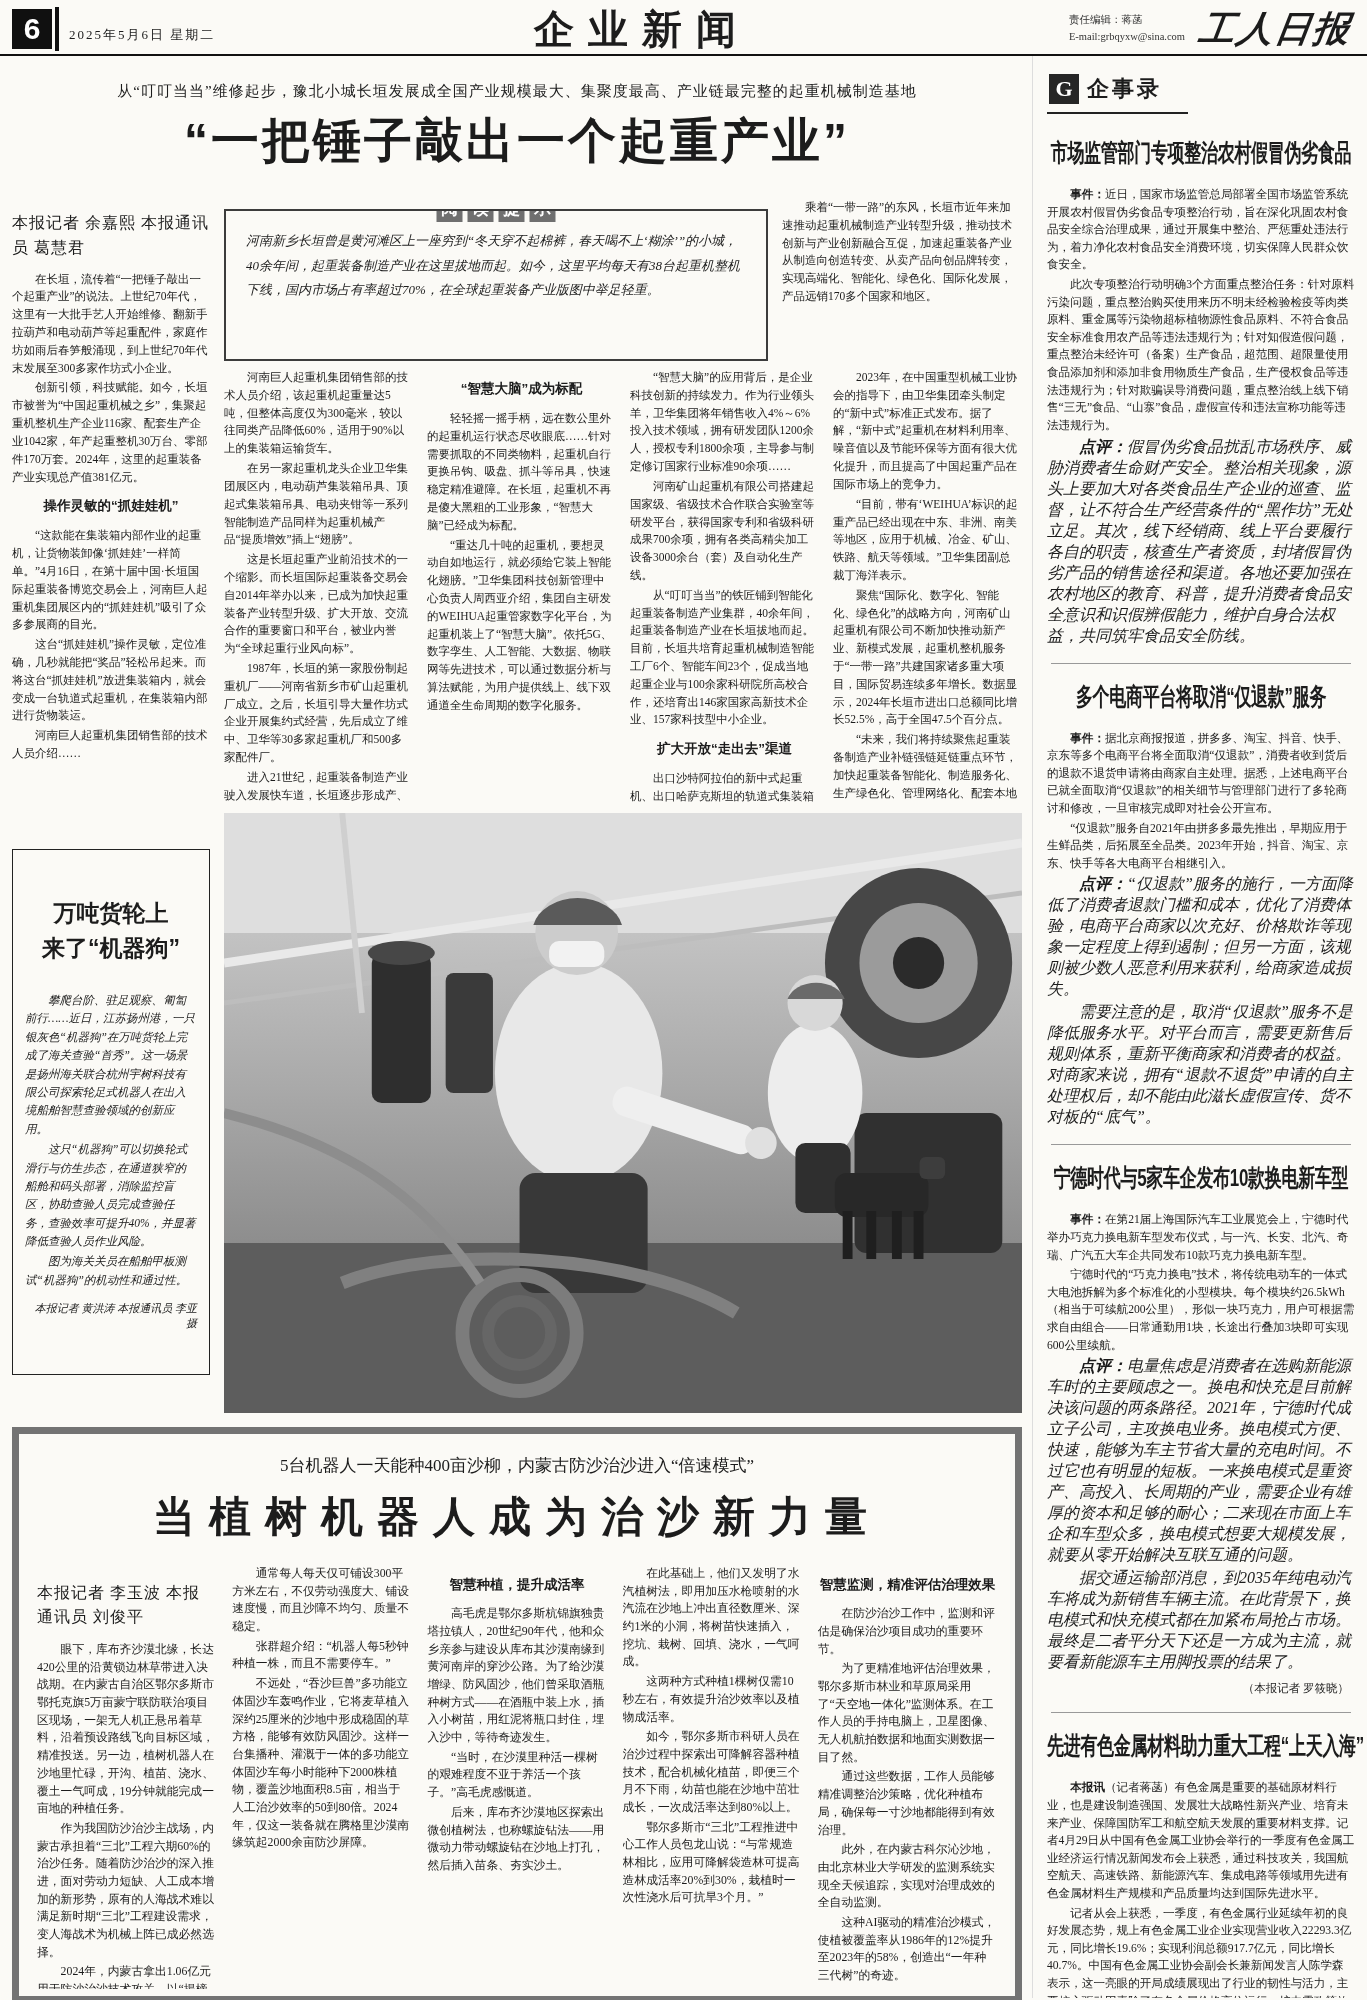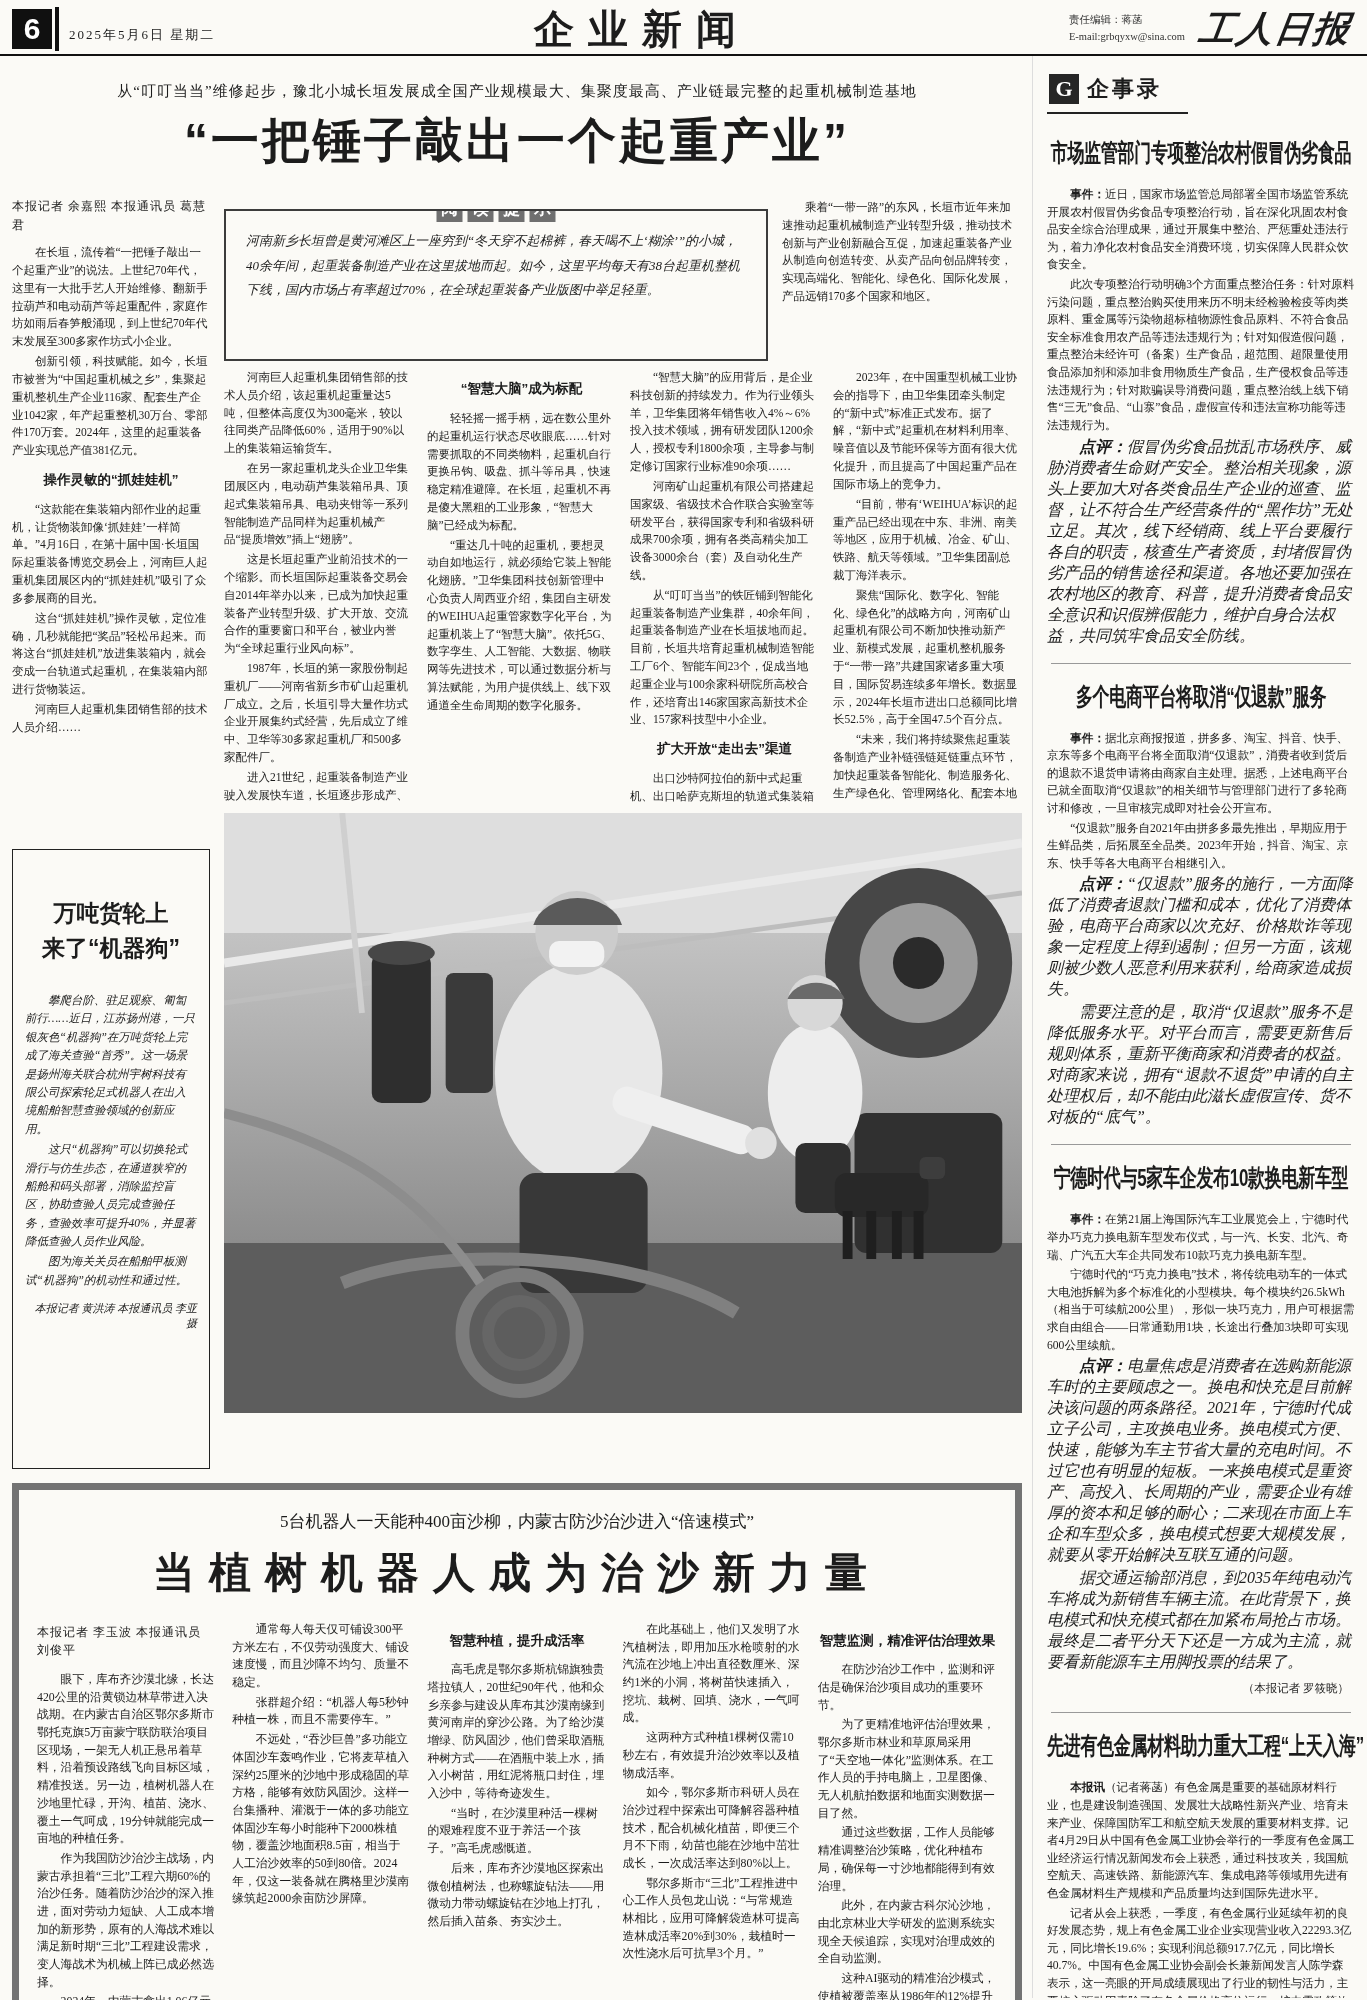--- a/index.html
+++ b/index.html
@@ -20,35 +20,35 @@
   .content { display:flex; height:1942px; }
   .left-region { width:1032px; flex:none; padding:0 10px 0 12px; }
   .sidebar { flex:1; padding:6px 12px 0 14px; border-left:1px solid #ddd; overflow:hidden; }
 
   
   .kicker { text-align:center; font-size:15px; margin:26px 0 8px; letter-spacing:1px; }
   .headline { text-align:center; font-family:"Liberation Sans",sans-serif; font-weight:bold; font-size:48px; letter-spacing:3px; margin:2px 0 22px; }
   .main-flex { display:flex; gap:14px; }
   .left-rail { width:198px; flex:none; }
   .mcol1 { height:640px; overflow:hidden; font-size:11.5px; line-height:1.55; }
-  .byline { font-size:12px; margin:2px 0 10px; letter-spacing:1px; }
+  .byline { font-size:16px; margin:16px 0 10px; letter-spacing:1px; }
   .main-right { flex:1; min-width:0; display:flex; flex-direction:column; }
   .tip-row { display:flex; gap:14px; }
   .tip-box { flex:1; border:2px solid #3c3c3c; position:relative; margin-top:14px; height:152px; padding:18px 20px 8px; overflow:hidden; }
   .tip-title { position:absolute; top:-15px; left:50%; transform:translateX(-50%); display:flex; gap:5px; background:#fbfaf6; padding:0 12px; }
   .tipchar { width:26px; height:26px; background:#6f6f6f; color:#fff; font:bold 17px/26px "Liberation Sans",sans-serif; text-align:center; text-indent:0; margin:0; }
   .tip-text { font-size:13px; line-height:1.9; font-style:italic; }
   .col5top { width:240px; flex:none; font-size:11.5px; line-height:1.55; height:150px; overflow:hidden; padding-top:4px; }
   .body4 { display:flex; gap:14px; height:434px; overflow:hidden; margin-top:8px; }
   .bodycol { flex:1; min-width:0; font-size:11.5px; line-height:1.55; overflow:hidden; }
   .p { text-indent:2em; margin:0 0 2px; }
   .sub { font-weight:bold; text-align:center; font-family:"Liberation Sans",sans-serif; font-size:13.5px; margin:10px 0; text-indent:0; }
 
   
-  .wanhun { border:1px solid #222; height:620px; overflow:hidden; padding:46px 12px 10px; margin-top:14px; }
+  .wanhun { border:1px solid #222; height:526px; overflow:hidden; padding:46px 12px 10px; margin-top:14px; }
   .wanhun-title { font-family:"Liberation Sans",sans-serif; font-weight:bold; font-size:23px; line-height:1.5; text-align:center; margin:0 0 26px; }
   .wanhun .p { font-size:11.5px; line-height:1.6; font-style:italic; }
   .credit { text-align:right; font-size:11px; margin-top:12px; font-style:italic; }
 
   
   .photo-wrap { margin-top:10px; height:600px; background:#b5b5b5; }
   .photo-wrap svg { display:block; width:100%; height:100%; }
 
   
   .redbox { border:7px solid #737373; margin-top:14px; height:576px; padding:12px 18px 8px; overflow:hidden; }

